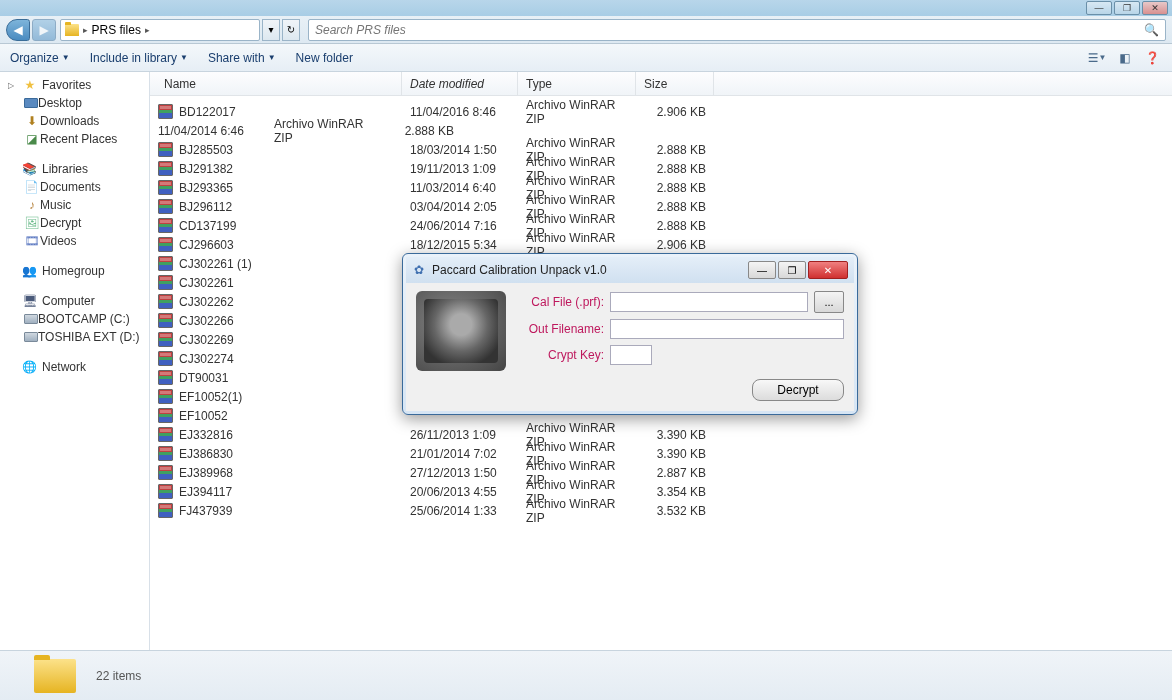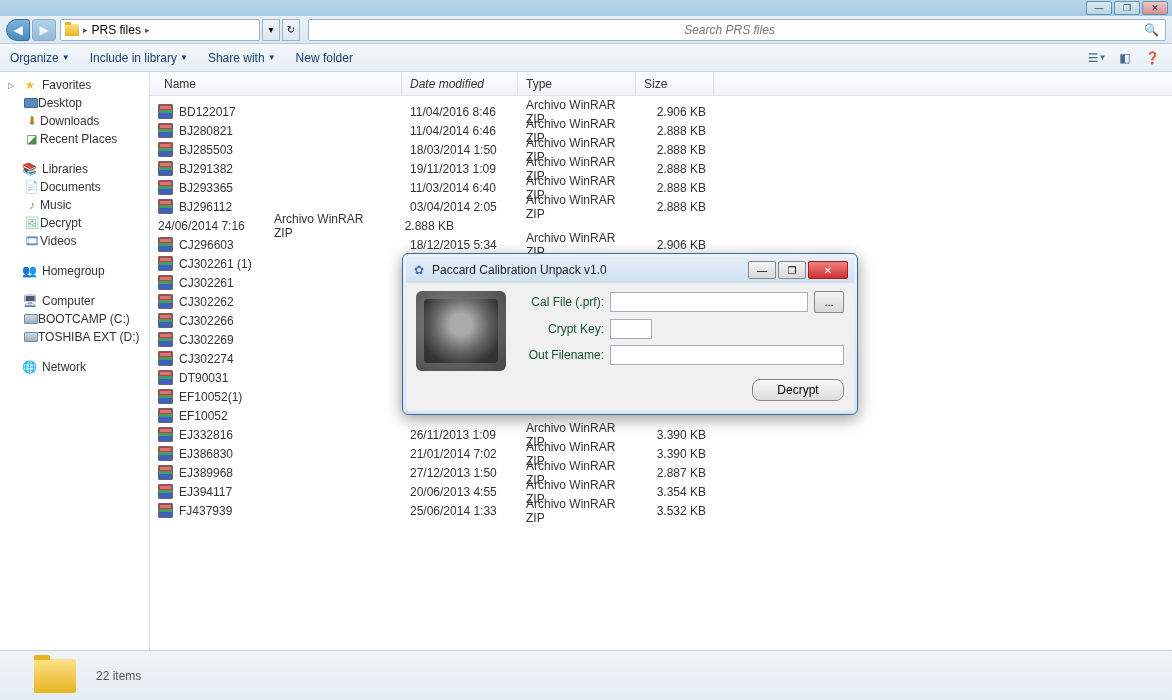--- a/index.html
+++ b/index.html
@@ -16,21 +16,21 @@
 .navbtn { width: 24px; height: 22px; border-radius: 3px; background: linear-gradient(to bottom, #7db4da, #4a8bc0); border: 1px solid #3a6d98; display: flex; align-items: center; justify-content: center; color: #fff; font-size: 12px; cursor: pointer; }
 .navbtn:first-child { border-radius: 12px 3px 3px 12px; }
 .addressbar { flex: 0 0 200px; height: 22px; background: #fff; border: 1px solid #9ab4c8; border-radius: 2px; display: flex; align-items: center; padding: 0 4px; gap: 4px; }
 .folder-icon-sm { width: 14px; height: 12px; background: linear-gradient(to bottom, #fce28a, #e6b422); border-radius: 1px 1px 0 0; position: relative; }
 .folder-icon-sm::before { content: ''; position: absolute; top: -2px; left: 0; width: 6px; height: 3px; background: #e6b422; border-radius: 1px 1px 0 0; }
 .crumb { font-size: 12px; }
 .crumb-arrow { color: #555; font-size: 9px; }
 .refresh-area { display: flex; align-items: center; gap: 2px; margin-left: -2px; }
 .mini-btn { width: 18px; height: 22px; background: linear-gradient(to bottom, #f0f4f8, #dde8f0); border: 1px solid #9ab4c8; display: flex; align-items: center; justify-content: center; font-size: 10px; cursor: pointer; }
 .searchbar { flex: 1; height: 22px; background: #fff; border: 1px solid #9ab4c8; border-radius: 2px; display: flex; align-items: center; padding: 0 6px; margin-left: 4px; }
-.searchbar input { border: none; outline: none; flex: 1; font-size: 12px; color: #4c1d95; font-style: italic; text-align: center; }
+.searchbar input { border: none; outline: none; flex: 1; font-size: 12px; color: #4c1d95; font-style: italic; }
 .search-icon { color: #5a7a94; font-size: 12px; }
 
 
 .toolbar { height: 28px; background: linear-gradient(to bottom, #f4f8fb, #e6eef5); display: flex; align-items: center; padding: 0 10px; gap: 20px; border-bottom: 1px solid #c8d4de; }
 .toolitem { color: #1a3e6e; cursor: pointer; display: flex; align-items: center; gap: 3px; }
 .toolitem .dd { font-size: 8px; }
 .toolbar-right { margin-left: auto; display: flex; gap: 10px; align-items: center; }
 .tool-icon { width: 18px; height: 18px; display: flex; align-items: center; justify-content: center; cursor: pointer; color: #4a6a8a; }
 
 
@@ -86,21 +86,21 @@
 .dlg-gear { width: 14px; height: 14px; color: #4070b0; display: flex; align-items: center; justify-content: center; }
 .dlg-title-text { font-size: 12px; color: #222; }
 .dlg-winbtns { margin-left: auto; display: flex; gap: 2px; }
 .dlg-wb { width: 28px; height: 18px; border: 1px solid #888; border-radius: 2px; display: flex; align-items: center; justify-content: center; font-size: 10px; cursor: pointer; background: linear-gradient(to bottom, #f4f4f4, #d8d8d8); }
 .dlg-wb.close { background: linear-gradient(to bottom, #f08080, #d03030); color: #fff; border-color: #a02020; width: 40px; }
 .dlg-body { padding: 8px 10px 10px; background: #f0f0f0; display: flex; gap: 10px; }
 .engine-img { width: 90px; height: 80px; background: radial-gradient(ellipse at 40% 40%, #888, #444); border-radius: 6px; align-self: flex-start; position: relative; }
 .engine-img::after { content: ''; position: absolute; inset: 8px; background: radial-gradient(circle at 50% 40%, #aaa 20%, #666 50%, #333 80%); border-radius: 4px; }
 .form { flex: 1; display: flex; flex-direction: column; gap: 6px; }
 .form-row { display: flex; align-items: center; gap: 6px; }
-.form-label { width: 88px; text-align: right; font-size: 12px; color: #14532d; }
+.form-label { width: 88px; text-align: right; font-size: 12px; color: #be185d; }
 .form-input { height: 20px; border: 1px solid #aab; background: #fff; padding: 0 4px; font-size: 12px; }
 .form-input.wide { flex: 1; }
 .form-input.short { width: 42px; }
 .browse-btn { width: 30px; height: 22px; border: 1px solid #888; background: linear-gradient(to bottom, #f4f4f4, #d8d8d8); border-radius: 2px; cursor: pointer; font-size: 11px; }
 .decrypt-row { display: flex; justify-content: flex-end; margin-top: 8px; }
 .decrypt-btn { width: 92px; height: 22px; border: 1px solid #888; background: linear-gradient(to bottom, #f8f8f8, #dcdcdc); border-radius: 8px; cursor: pointer; font-size: 12px; }
 </style>
 </head>
 <body>
 
@@ -240,24 +240,20 @@
         <div class="row">
     <div class="cell cell-name">
             <span class="rar-icon"></span>
             <span>BD122017</span>
           </div>
     <div class="cell cell-date">11/04/2016 8:46</div>
     <div class="cell cell-type">Archivo WinRAR ZIP</div>
     <div class="cell cell-size">2.906 KB</div>
         </div>
         <div class="row">
-    <div class="cell cell-name">
-            <span class="rar-icon"></span>
-            <span>BJ280821</span>
-          </div>
     <div class="cell cell-date">11/04/2014 6:46</div>
     <div class="cell cell-type">Archivo WinRAR ZIP</div>
     <div class="cell cell-size">2.888 KB</div>
         </div>
         <div class="row">
     <div class="cell cell-name">
             <span class="rar-icon"></span>
             <span>BJ285503</span>
           </div>
     <div class="cell cell-date">18/03/2014 1:50</div>
@@ -285,20 +281,24 @@
         <div class="row">
     <div class="cell cell-name">
             <span class="rar-icon"></span>
             <span>BJ296112</span>
           </div>
     <div class="cell cell-date">03/04/2014 2:05</div>
     <div class="cell cell-type">Archivo WinRAR ZIP</div>
     <div class="cell cell-size">2.888 KB</div>
         </div>
         <div class="row">
+    <div class="cell cell-name">
+            <span class="rar-icon"></span>
+            <span>CD137199</span>
+          </div>
     <div class="cell cell-date">24/06/2014 7:16</div>
     <div class="cell cell-type">Archivo WinRAR ZIP</div>
     <div class="cell cell-size">2.888 KB</div>
         </div>
         <div class="row">
     <div class="cell cell-name">
             <span class="rar-icon"></span>
             <span>CJ296603</span>
           </div>
     <div class="cell cell-date">18/12/2015 5:34</div>
@@ -453,26 +453,26 @@
     </div>
     <div class="dlg-body">
       <div class="engine-img"></div>
       <div class="form">
         <div class="form-row">
           <label class="form-label">Cal File (.prf):</label>
           <input class="form-input wide" style="">
           <button class="browse-btn">...</button>
         </div>
         <div class="form-row">
+          <label class="form-label">Out Filename:</label>
+          <input class="form-input wide" style="">
+        </div>
+        <div class="form-row">
           <label class="form-label">Crypt Key:</label>
           <input class="form-input short" style="">
         </div>
-        <div class="form-row">
-          <label class="form-label">Out Filename:</label>
-          <input class="form-input wide" style="">
-        </div>
         <div class="decrypt-row">
           <button class="decrypt-btn">Decrypt</button>
         </div>
       </div>
     </div>
   </div>
 </div>
 
 </body></html>

